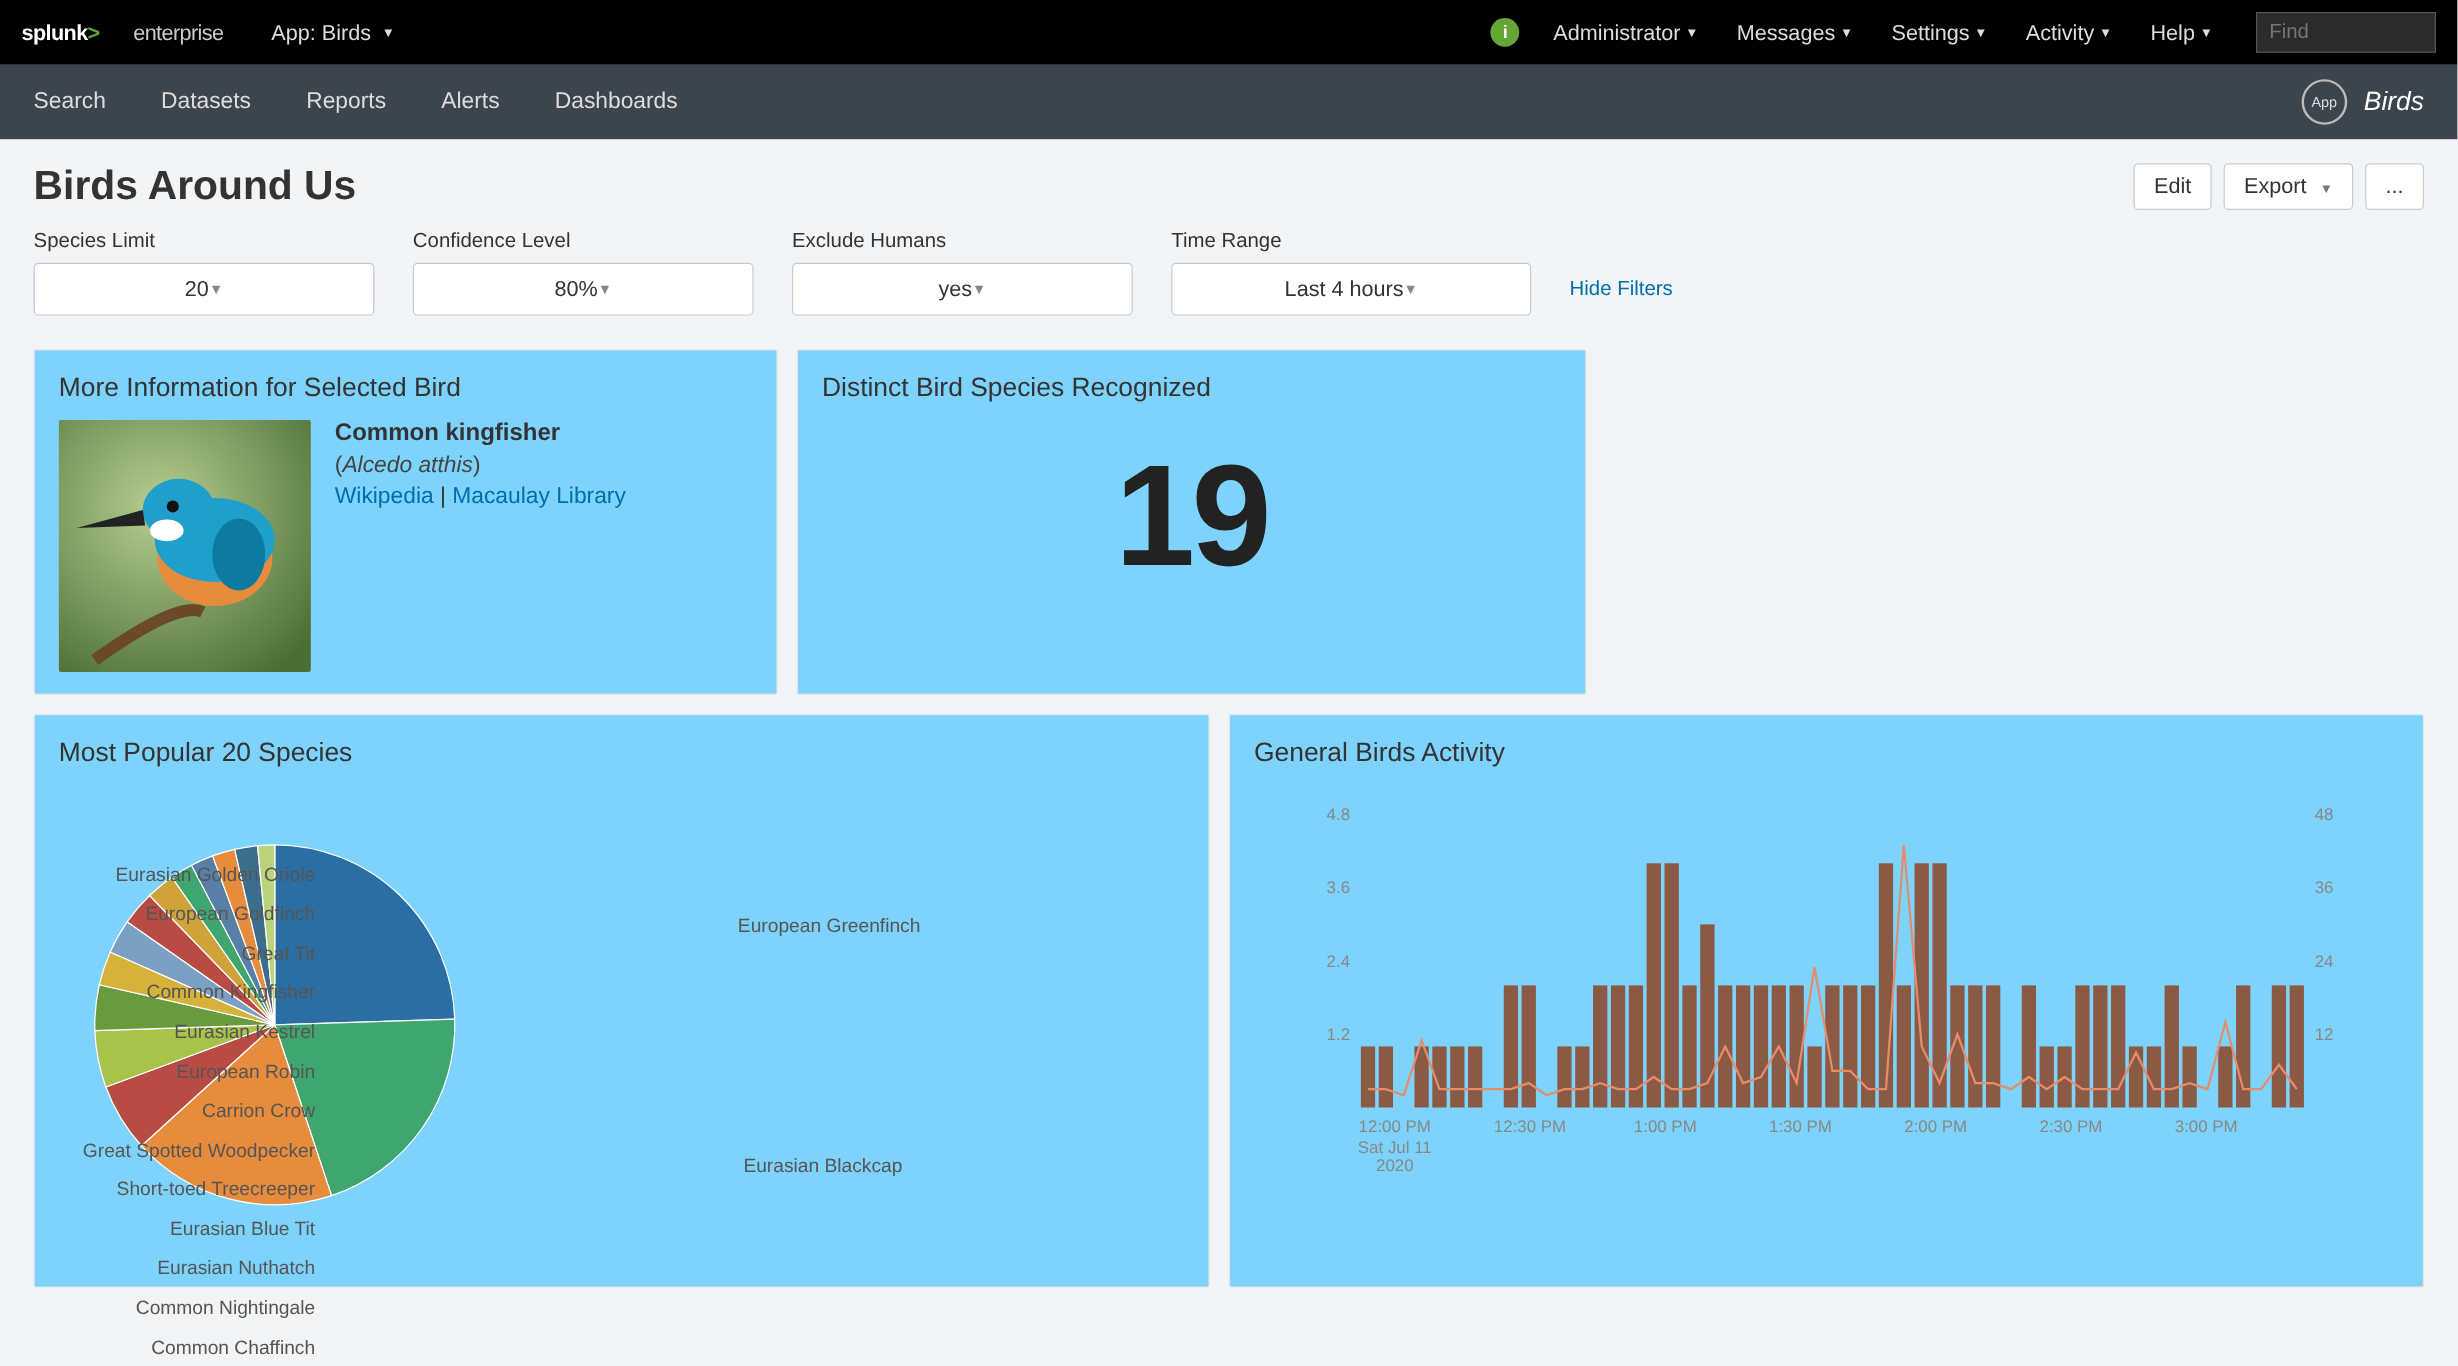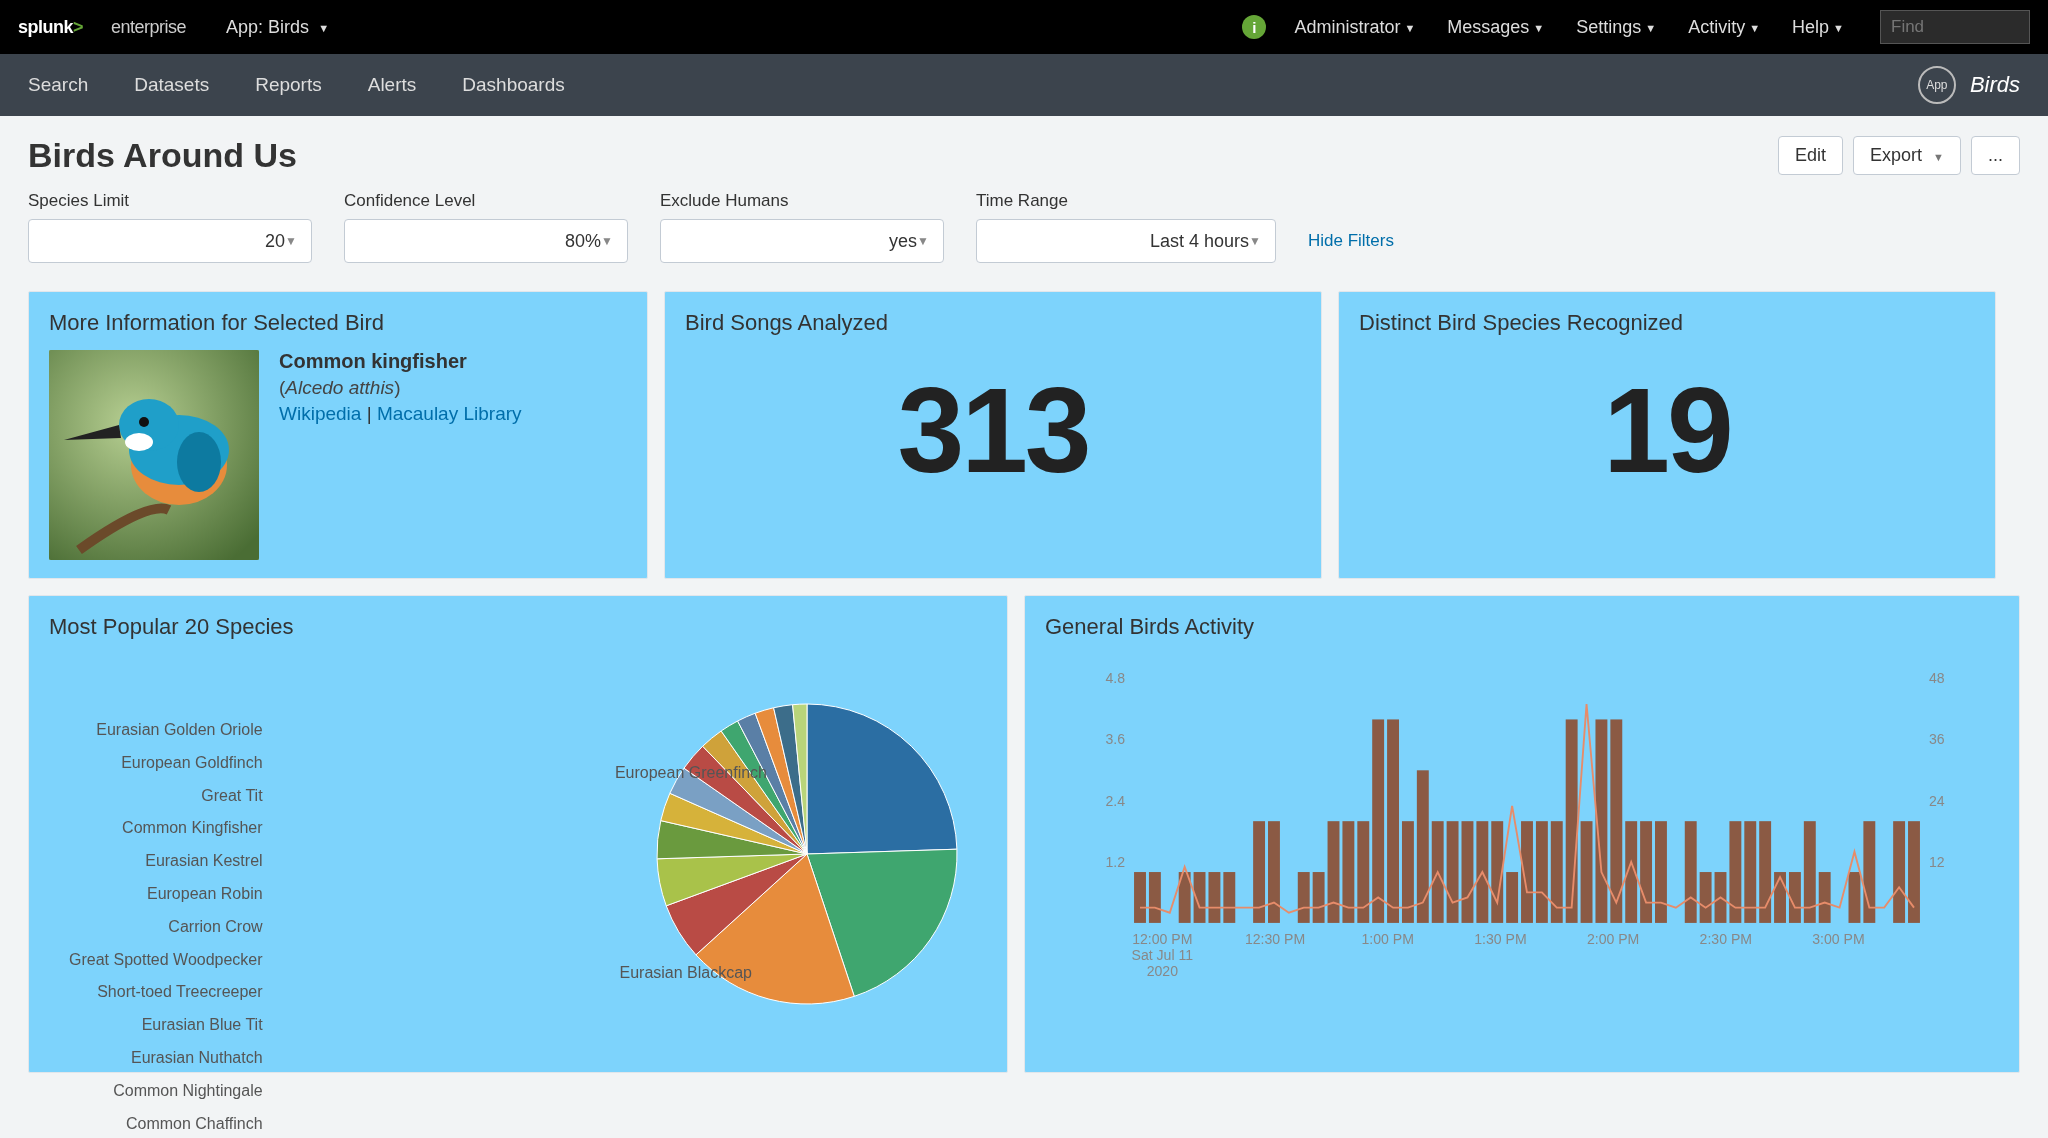--- a/index.html
+++ b/index.html
@@ -28,21 +28,21 @@
 
 .page-header { padding: 20px 28px 8px; display: flex; align-items: flex-start; }
 .page-header h1 { font-size: 34px; font-weight: 700; color: #333; flex: 1; }
 .page-header .btn { background: #fff; border: 1px solid #c3cbd4; border-radius: 4px; padding: 8px 16px; font-size: 18px; color: #333; margin-left: 10px; cursor: pointer; }
 .page-header .btn .caret { font-size: 11px; margin-left: 6px; color: #777; }
 
 
 .filters { display: flex; padding: 8px 28px 28px; align-items: flex-end; gap: 32px; }
 .filter { display: flex; flex-direction: column; }
 .filter label { font-size: 17px; color: #333; margin-bottom: 8px; }
-.filter .dropdown { width: 284px; height: 44px; background: #fff; border: 1px solid #c3cbd4; border-radius: 4px; display: flex; align-items: center; padding: 0 14px; font-size: 18px; color: #333; cursor: pointer; justify-content: flex-end; }
+.filter .dropdown { width: 284px; height: 44px; background: #fff; border: 1px solid #c3cbd4; border-radius: 4px; display: flex; align-items: center; padding: 0 14px; font-size: 18px; color: #333; cursor: pointer; justify-content: center; }
 .filter .dropdown .caret { color: #888; font-size: 12px; }
 .filter.time .dropdown { width: 300px; }
 .hide-filters { color: #006eaa; font-size: 17px; cursor: pointer; margin-bottom: 12px; }
 
 
 .panels { padding: 0 28px; display: grid; grid-template-columns: 620px 658px 658px; gap: 16px; }
 .panel { background: #7dd3fc; border: 1px solid #e1e6eb; border-radius: 2px; padding: 18px 20px; }
 .panel h2 { font-size: 22px; font-weight: 400; color: #333; margin-bottom: 14px; }
 
 .bird-card { display: flex; gap: 20px; }
@@ -55,21 +55,21 @@
 .bird-info .links a { color: #006eaa; text-decoration: none; cursor: pointer; }
 .bird-info .links .sep { color: #333; }
 
 .big-number { font-size: 120px; font-weight: 800; color: #222; text-align: center; line-height: 1; padding: 20px 0 10px; letter-spacing: -3px; }
 
 
 .panels2 { padding: 16px 28px 0; display: grid; grid-template-columns: 980px 1fr; gap: 16px; }
 .panel.tall { min-height: 460px; }
 
 
-.pie-wrap { display: flex; align-items: center; justify-content: flex-end; position: relative; height: 400px; }
+.pie-wrap { display: flex; align-items: center; justify-content: flex-start; position: relative; height: 400px; }
 .pie-svg { }
 .pie-labels-left { position: absolute; left: 20px; top: 60px; text-align: right; font-size: 16px; color: #555; line-height: 2.05; }
 .pie-label-right { position: absolute; font-size: 16px; color: #555; }
 
 
 .chart-wrap { position: relative; height: 400px; padding: 10px 40px 60px 50px; }
 .chart-svg { width: 100%; height: 100%; }
 .axis-text { font-size: 15px; fill: #888; }
 .xlabel { font-size: 15px; fill: #888; text-anchor: middle; }
 
@@ -181,24 +181,20 @@
         <div class="sci">
           <span>(</span><em>Alcedo atthis</em><span>)</span>
         </div>
         <div class="links">
           <a>Wikipedia</a><span class="sep"> | </span><a>Macaulay Library</a>
         </div>
       </div>
     </div>
   </div>
 
-  <div class="panel">
-    <h2>Bird Songs Analyzed</h2>
-    <div class="big-number">313</div>
-  </div>
 
   <div class="panel">
     <h2>Distinct Bird Species Recognized</h2>
     <div class="big-number">19</div>
   </div>
 
 </div>
 
 <div class="panels2">
 

